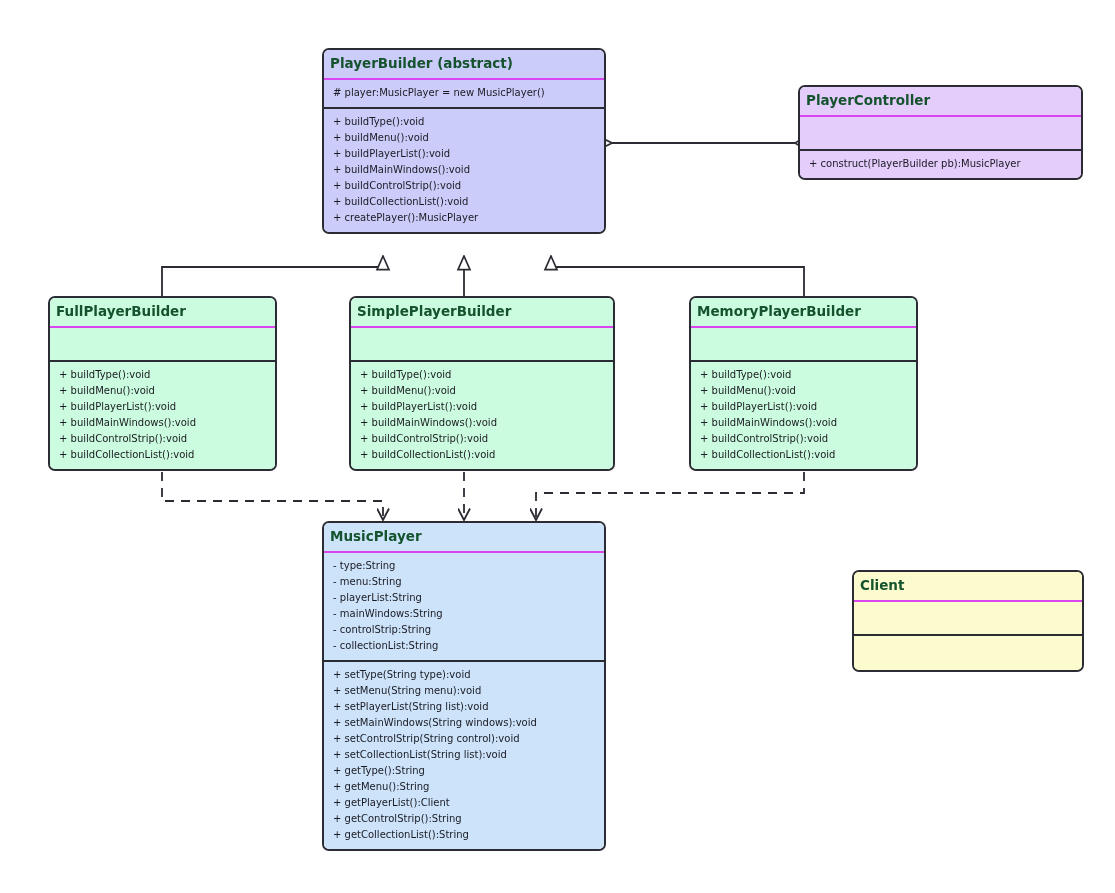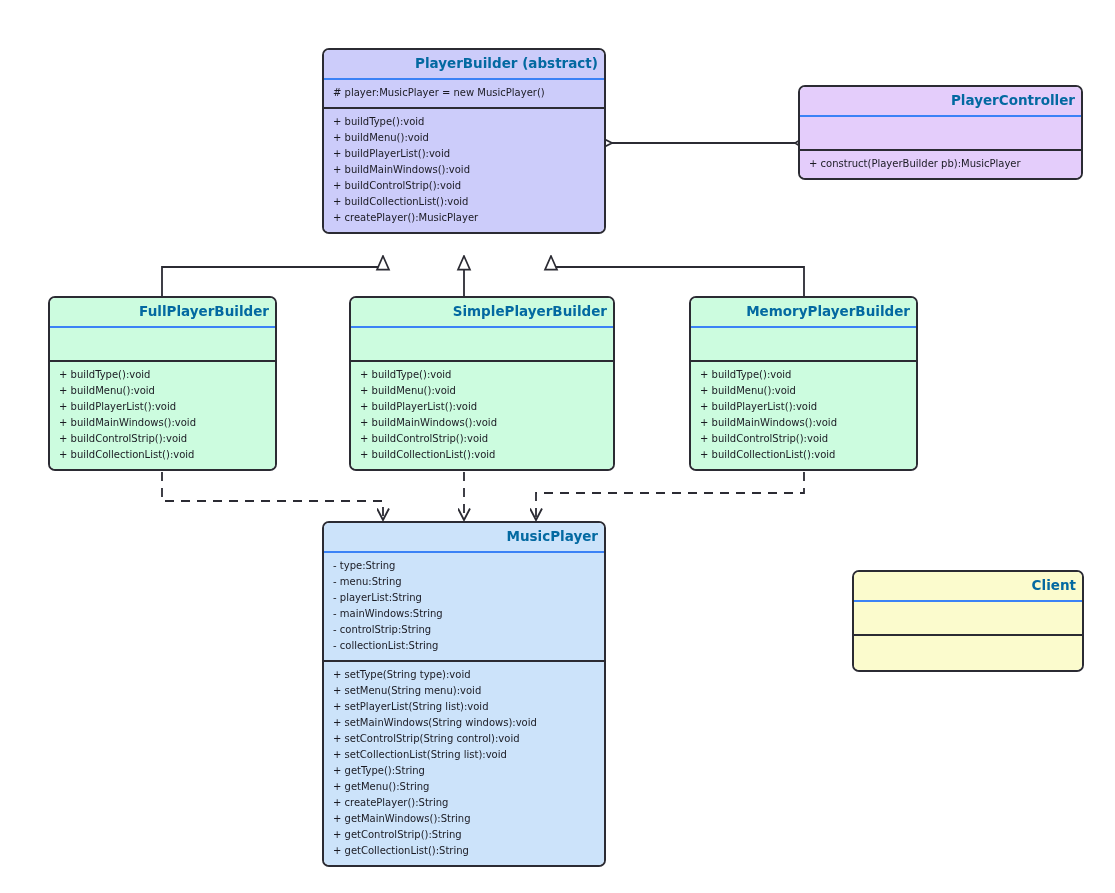--- a/index.html
+++ b/index.html
@@ -19,27 +19,27 @@
   
   .uml-class {
     position: absolute;
     box-sizing: border-box;
     border: 2px solid #2b2b33;
     border-radius: 7px;
     overflow: hidden;
     background: #ffffff;
   }
   .uml-title {
-    text-align: right;
+    text-align: left;
     font-weight: bold;
     font-size: 13.5px;
-    color: #0369a1;
+    color: #14532d;
     padding: 6px 6px 7px 6px;
     line-height: 1.1;
-    border-bottom: 2px solid #3b82f6;
+    border-bottom: 2px solid #d946ef;
     box-sizing: border-box;
   }
   .uml-compartment {
     padding: 5px 7px 6px 9px;
     box-sizing: border-box;
     font-size: 10px;
     color: #1a1a22;
     line-height: 16px;
   }
   .uml-compartment.bordered {
@@ -202,22 +202,21 @@
       </div>
     <div class="uml-compartment">
         <div class="row">+ setType(String type):void</div>
         <div class="row">+ setMenu(String menu):void</div>
         <div class="row">+ setPlayerList(String list):void</div>
         <div class="row">+ setMainWindows(String windows):void</div>
         <div class="row">+ setControlStrip(String control):void</div>
         <div class="row">+ setCollectionList(String list):void</div>
         <div class="row">+ getType():String</div>
         <div class="row">+ getMenu():String</div>
-        <div class="row">+ createPlayer():String</div>
-        <div class="row">+ getMainWindows():String</div>
+        <div class="row">+ getPlayerList():Client</div>
         <div class="row">+ getControlStrip():String</div>
         <div class="row">+ getCollectionList():String</div>
       </div>
   </div>
 
   <div class="uml-class theme-cream" style="left:852px; top:570px; width:232px;">
     <div class="uml-title">Client</div>
     <div class="uml-compartment bordered empty"></div>
     <div class="uml-compartment empty"></div>
   </div>

